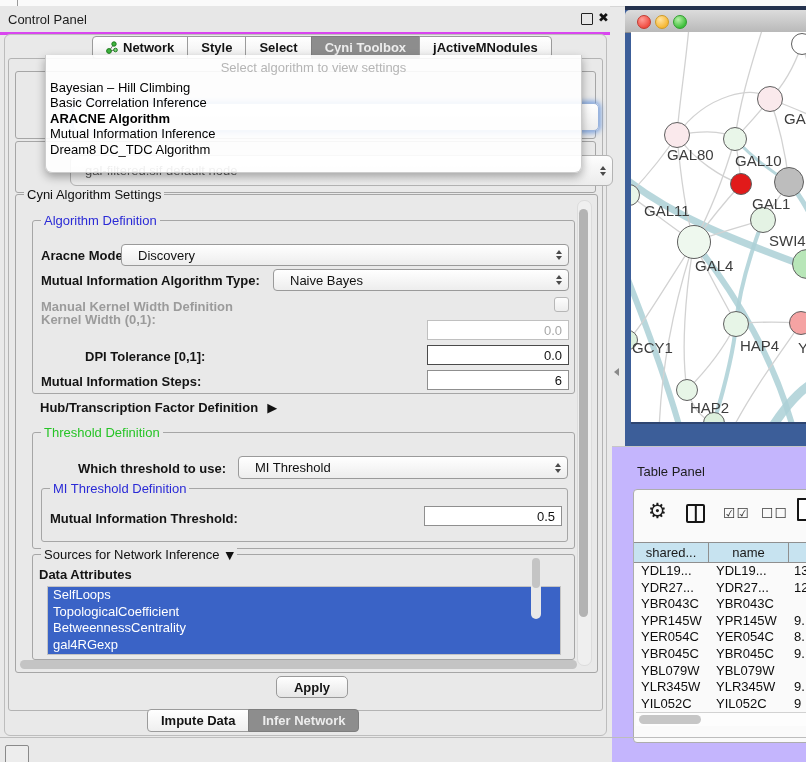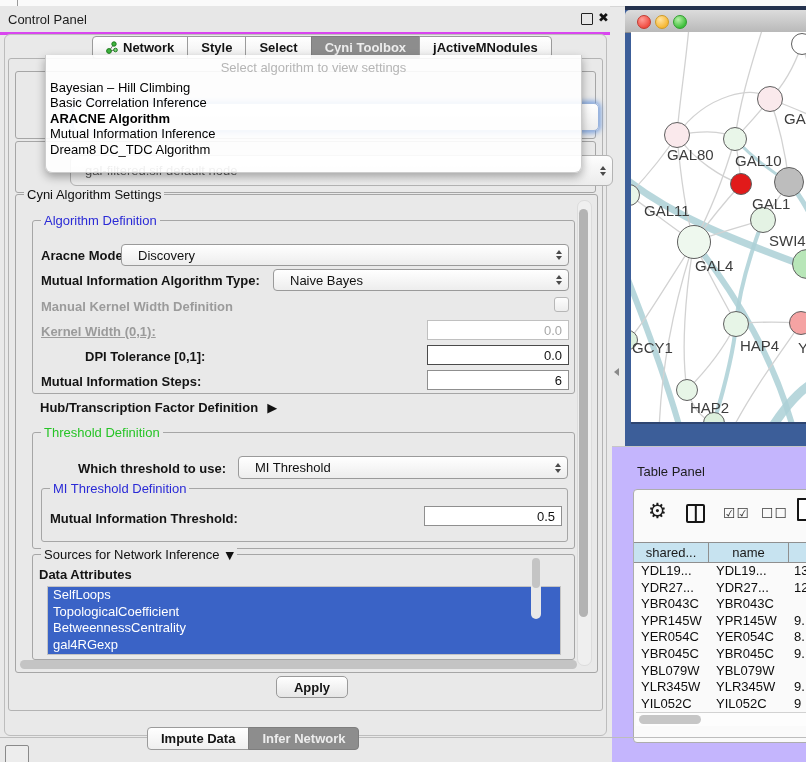--- a/index.html
+++ b/index.html
@@ -12,21 +12,21 @@
   
   #control-panel{position:absolute;left:0;top:6px;width:610px;height:731px;}
   .cp-titlebar{position:absolute;left:0;top:0;width:610px;height:26px;background:#e7e7e7;border-bottom:3px solid #d946ef;text-align:center;}
   .cp-title{position:absolute;left:8px;top:6px;font-size:13px;color:#1c1c1c;}
   .float-btn{position:absolute;left:581px;top:7px;width:10px;height:10px;border:1.6px solid #222;border-radius:1px;}
   .close-btn{position:absolute;left:598px;top:4px;font-family:"DejaVu Sans","Liberation Sans",sans-serif;font-size:13px;font-weight:bold;color:#111;}
   .outer-card{position:absolute;left:4px;top:28px;width:601px;height:700px;border:1px solid #bdbdbd;border-radius:6px;background:#e9e9e9;}
 
   .tabbar{position:absolute;display:flex;z-index:5;}
   .top-tabbar{left:93px;top:30px;}
-  .bottom-tabbar{left:148px;top:703px;margin-top:18px;}
+  .bottom-tabbar{left:148px;top:703px;}
   .tab{display:flex;align-items:center;gap:5px;padding:3px 13px;font-size:13px;font-weight:bold;color:#141414;
        background:linear-gradient(#ffffff,#efefef);border:1px solid #9b9b9b;margin-left:-1px;white-space:nowrap;}
   .tab:first-child{border-radius:4px 0 0 4px;}
   .tab:last-child{border-radius:0 4px 4px 0;}
   .tab.selected{background:#8d8d8d;color:#ededed;border-color:#7e7e7e;}
   .tab svg{display:block;}
 
   .main-panel{position:absolute;left:8px;top:52px;width:593px;height:651px;border:1px solid #b3b3b3;border-radius:3px;background:#e9e9e9;}
 
   
@@ -62,21 +62,21 @@
   .vscroll{position:absolute;right:5px;top:5px;width:13px;height:464px;background:#efefef;border:1px solid #dcdcdc;border-radius:7px;}
   .vthumb{position:absolute;left:1px;top:8px;width:9px;height:408px;background:#b3b3b3;border-radius:5px;}
 
   .alg-gb{left:16px;top:25px;width:541px;height:172px;}
   .lbl-aracne{position:absolute;left:8px;top:27px;}
   .combo-aracne{position:absolute;left:88px;top:23px;width:448px;height:22px;}
   .lbl-mitype{position:absolute;left:8px;top:52px;}
   .combo-mitype{position:absolute;left:240px;top:48px;width:296px;height:22px;}
   .lbl-manualk{position:absolute;left:8px;top:78px;}
   .cb-manualk{left:521px;top:76px;}
-  .lbl-kernel{position:absolute;left:8px;top:103px;text-decoration:underline;}
+  .lbl-kernel{position:absolute;left:8px;top:91px;}
   .tf-kernel{position:absolute;left:394px;top:99px;width:142px;height:20px;}
   .lbl-dpi{position:absolute;left:8px;top:128px;padding-left:44px;}
   .tf-dpi{position:absolute;left:394px;top:124px;width:142px;height:20px;}
   .lbl-misteps{position:absolute;left:8px;top:153px;}
   .tf-misteps{position:absolute;left:394px;top:149px;width:142px;height:20px;}
 
   .hub-row{position:absolute;left:24px;top:205px;display:flex;align-items:center;gap:9px;cursor:pointer;}
   .arrow-right{font-family:"DejaVu Sans","Liberation Sans",sans-serif;font-size:13px;color:#111;}
   .arrow-down{font-family:"DejaVu Sans","Liberation Sans",sans-serif;font-size:11px;color:#111;margin-left:6px;}
 

